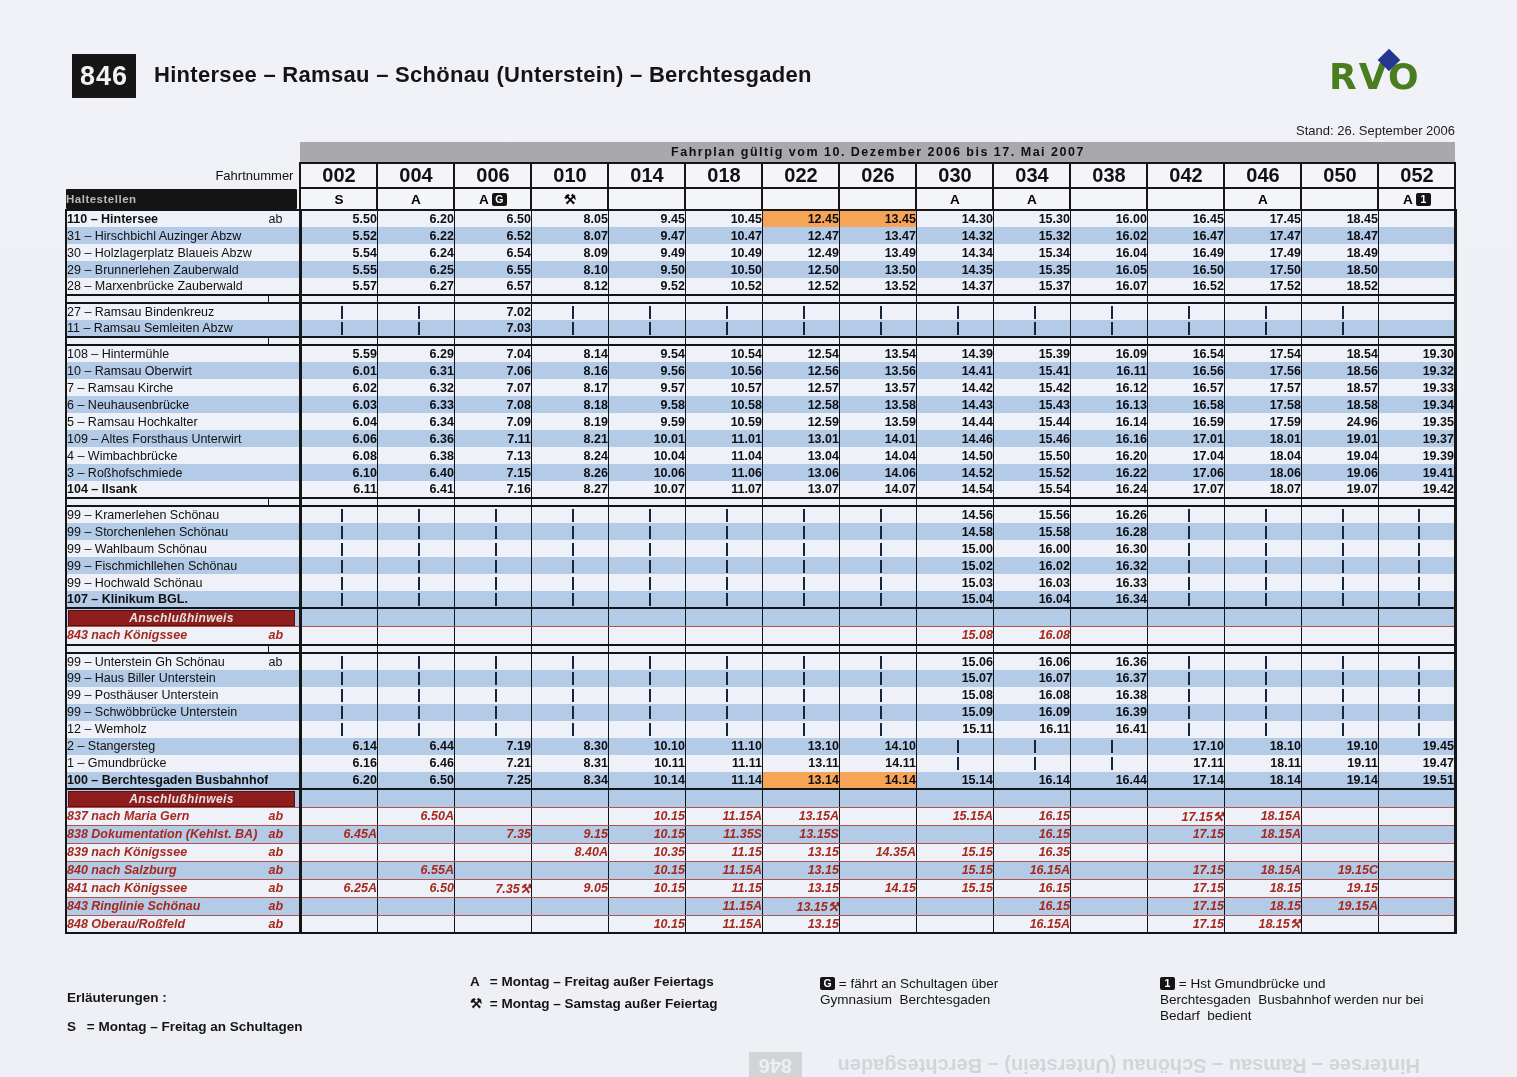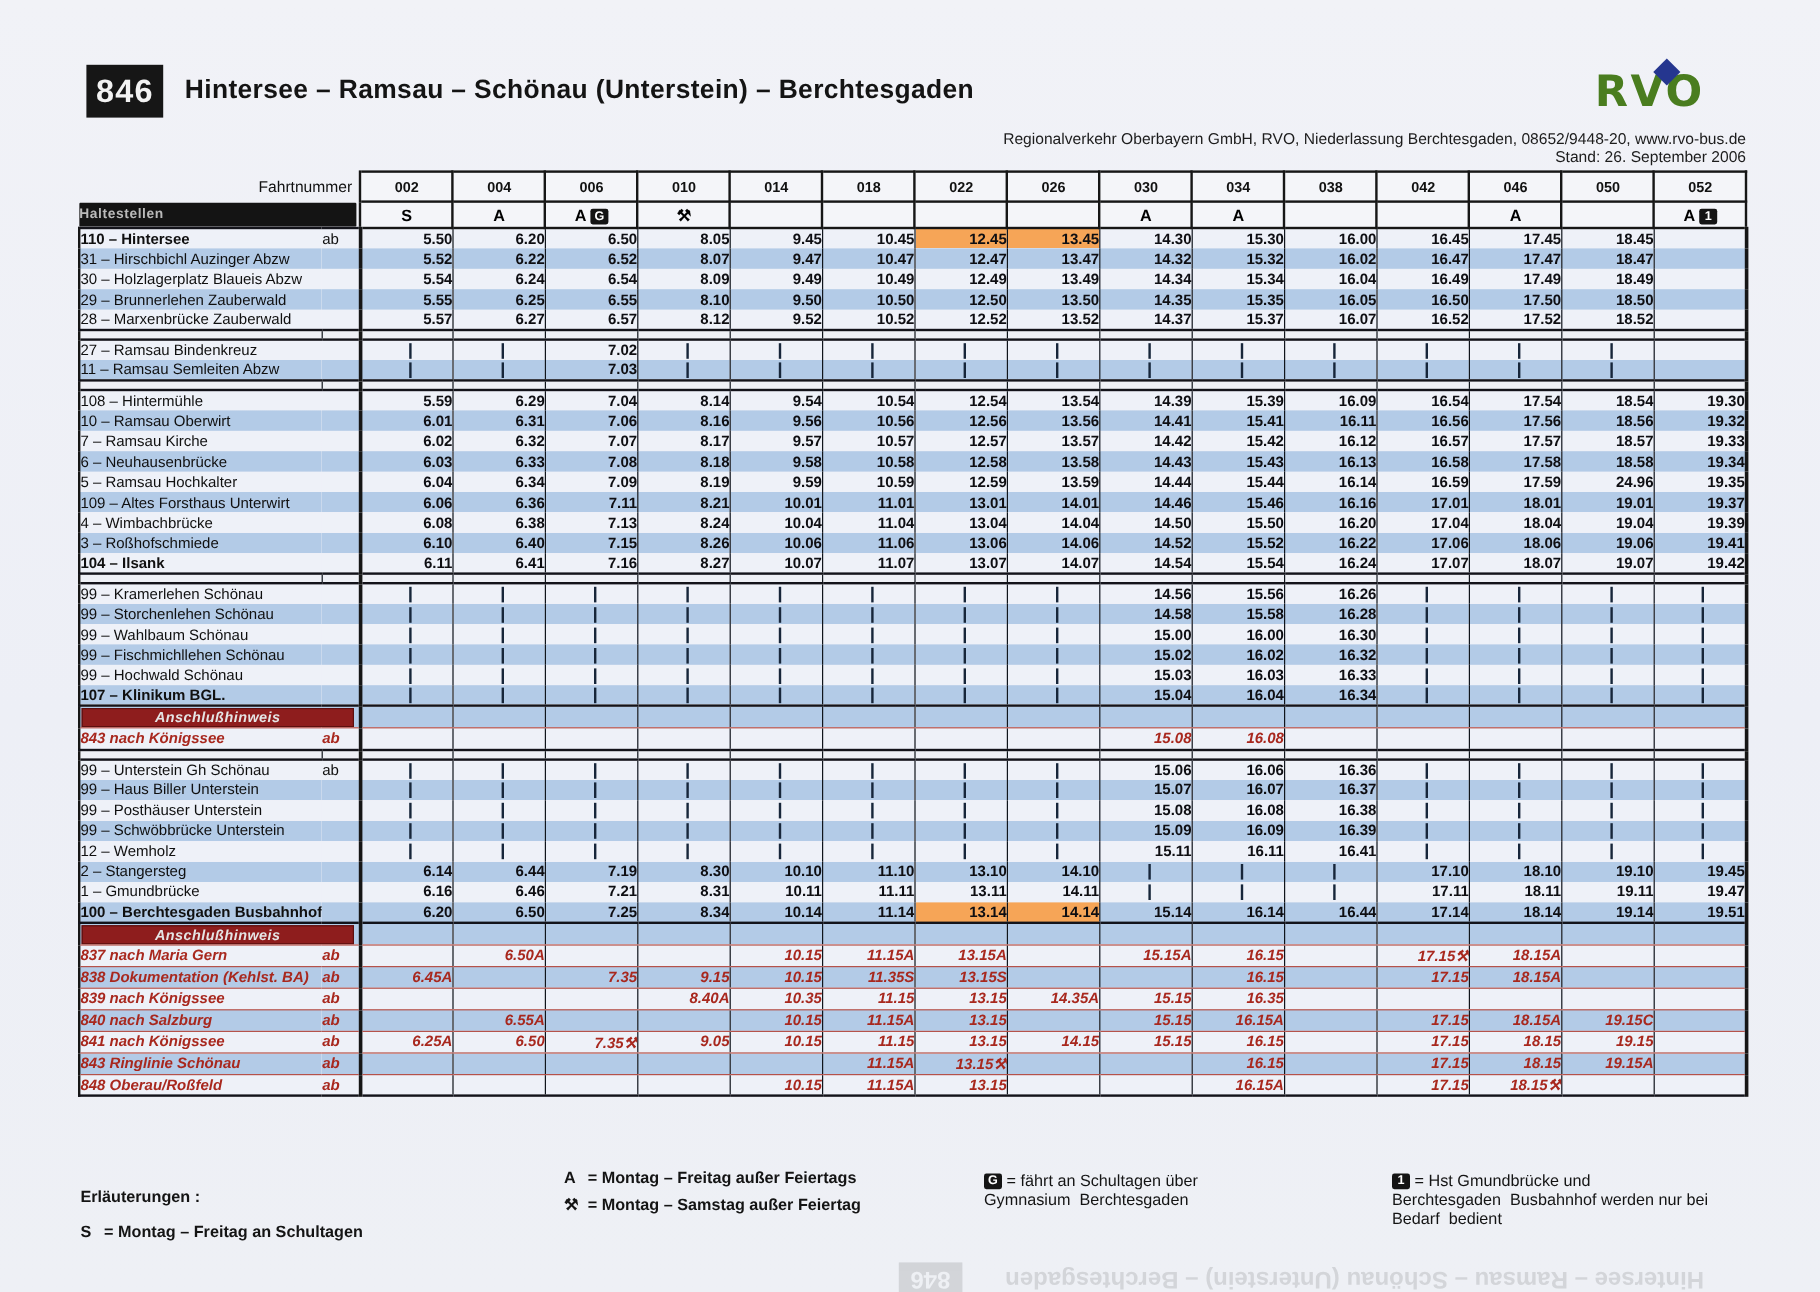--- a/index.html
+++ b/index.html
@@ -23,21 +23,21 @@
   table.tt { border-collapse:collapse; table-layout:fixed; }
   table.tt col.c-stop { width:196px; } table.tt col.c-ab { width:32px; } table.tt col.c-t { width:77px; }
   table.tt td, table.tt th { font-size:12.5px; padding:0; height:17px; overflow:hidden; white-space:nowrap; }
 
   tr.banner-row th { border:none; }
   .banner { background:#a9a9ad; border:2px solid #161616; color:#101010; font-size:15px; font-weight:700;
             text-align:center; letter-spacing:1.5px; height:22px; line-height:20px; }
   .banner-left { background:transparent; border-top:2px solid #222; border-bottom:1px solid #555; }
 
   tr.trips td { height:25px; background:#f4f5f9; border:2px solid #161616; text-align:center;
-                font-size:12px; font-weight:700; color:#111; }
+                font-size:20px; font-weight:700; color:#111; }
   tr.trips td.lbl { background:transparent; border:none; border-right:2px solid #161616; text-align:right;
                     padding-right:6px; font-weight:400; font-size:13px; }
   tr.syms td { height:22px; background:#f4f5f9; border:2px solid #161616; text-align:center; font-size:13.5px; font-weight:700; }
   tr.syms td.lbl { background:transparent; border:none; border-right:2px solid #161616; padding:0; }
   .halt-box { background:#141414; color:#b9b9b9; font-size:11.5px; height:20px; line-height:20px; text-align:left;
               margin-right:2px; border-radius:1px; letter-spacing:.5px; }
 
   td.stop { text-align:left; padding-left:3px; font-weight:500; color:#101010; border-left:2px solid #161616; font-size:12.5px;margin-left:16px; }
   td.abcell { text-align:left; font-size:12px; color:#101010; border-right:3px solid #161616; }
   td.time { text-align:right; padding-right:11px; border-left:1.5px solid #10151c; font-weight:600; color:#0e0e12; font-size:13px; }
@@ -90,21 +90,21 @@
   <div class="hdr">
     <div class="route-badge">846</div>
     <div class="title">Hintersee – Ramsau – Schönau (Unterstein) – Berchtesgaden</div>
     <div class="logo">
       <div class="rule"></div>
       <span class="txt">RVO</span>
       <div class="diamond"></div>
     </div>
   </div>
   <div class="opline">
-    <span>Regionalverkehr Oberbayern GmbH, RVO, Niederlassung Berchtesgaden, 08652/9448-20, www.rvo-bus.de</span><br>
+    <br>
     <span>Stand: 26. September 2006</span>
   </div>
 
   <div class="tt-wrap">
     <table class="tt">
       <colgroup>
         <col class="c-stop">
           <col class="c-ab">
         <col class="c-t">
           <col class="c-t">
@@ -116,20 +116,24 @@
           <col class="c-t">
         <col class="c-t">
           <col class="c-t">
           <col class="c-t">
           <col class="c-t">
           <col class="c-t">
           <col class="c-t">
           <col class="c-t">
       </colgroup>
       <thead id="tt-head">
+          <tr class="banner-row">
+            <th colspan="2" class="banner-left"></th>
+            <th colspan="15" class="banner">Fahrplan gültig vom 10. Dezember 2006 bis 17. Mai 2007</th>
+          </tr>
           <tr class="trips">
             <td colspan="2" class="lbl">Fahrtnummer</td>
             <td>002</td>
             <td>004</td>
             <td>006</td>
             <td>010</td>
             <td>014</td>
             <td>018</td>
             <td>022</td>
             <td>026</td>

